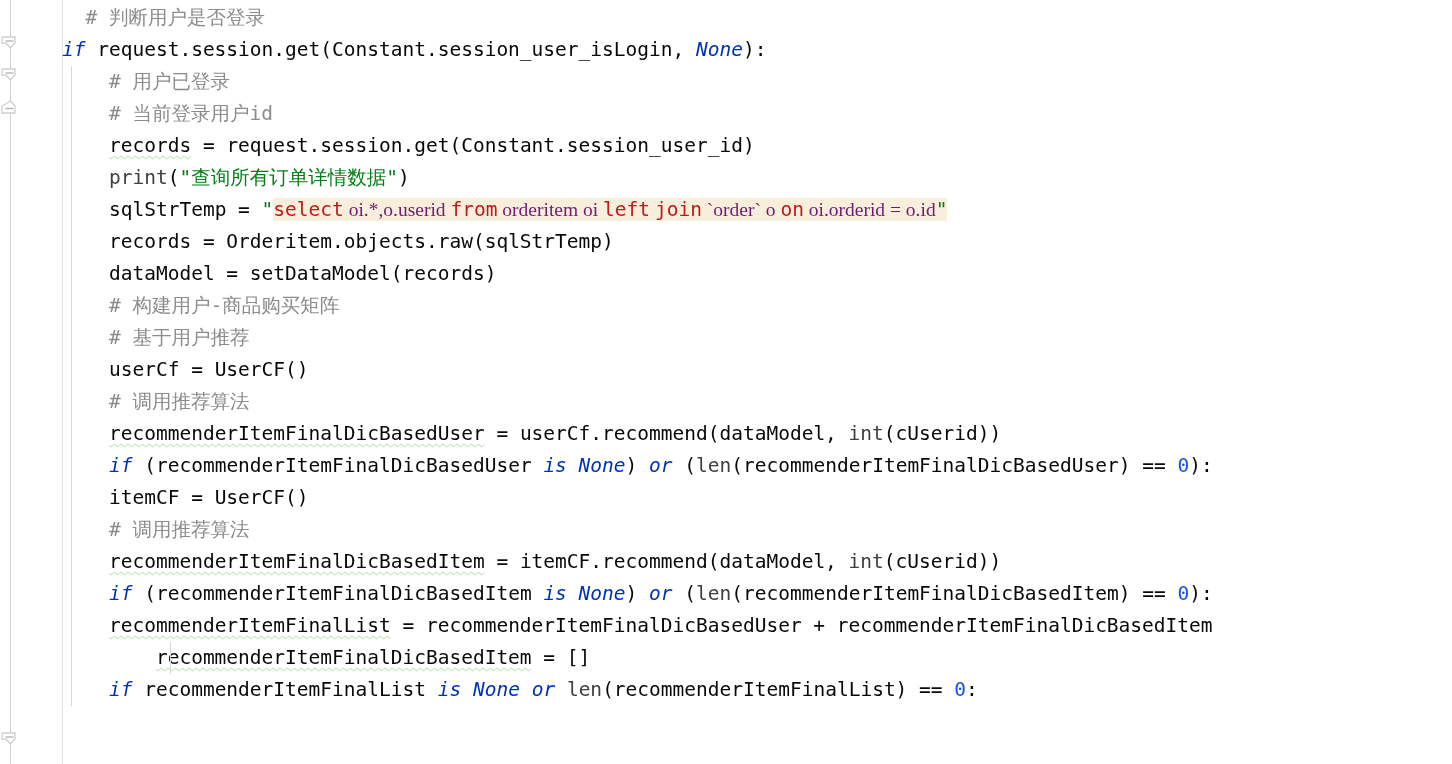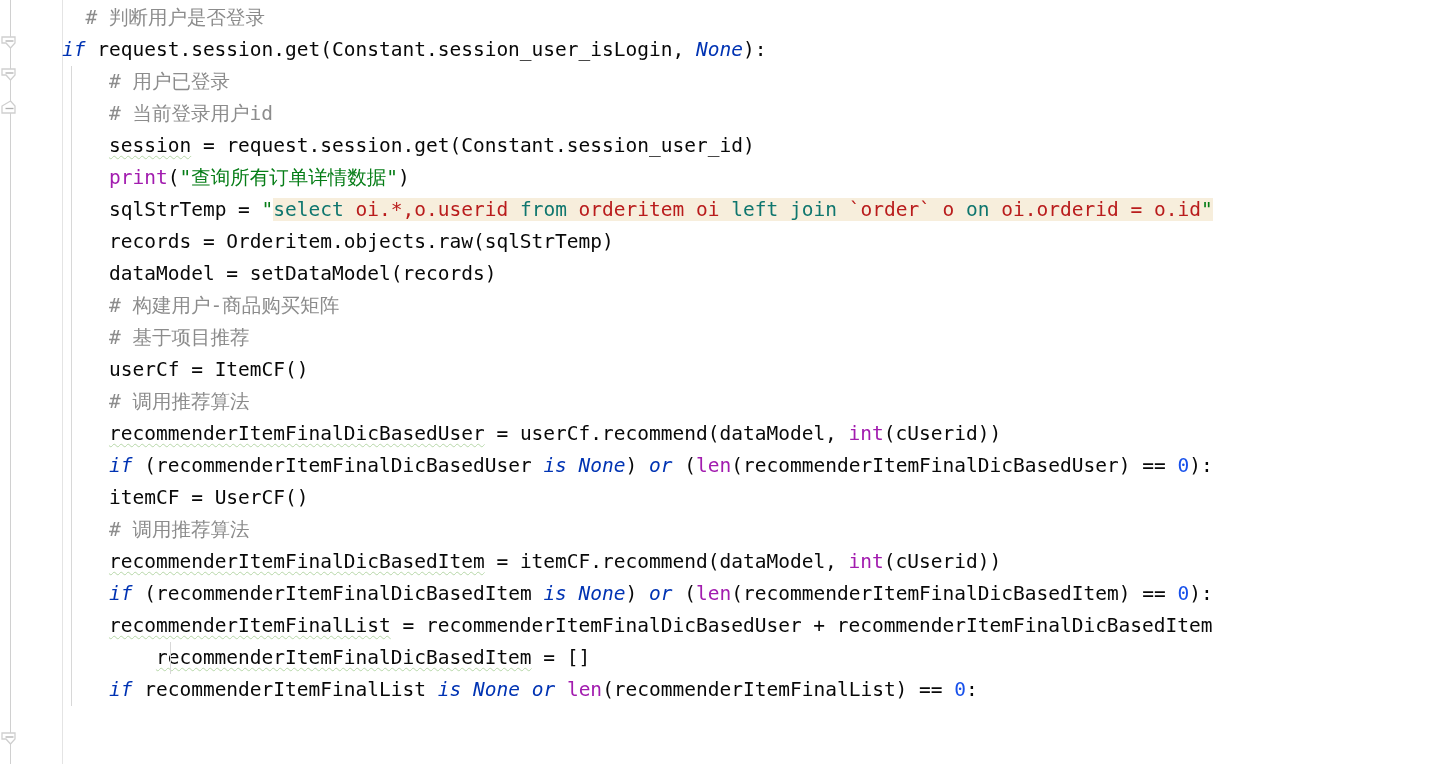--- a/index.html
+++ b/index.html
@@ -75,26 +75,26 @@
     position: absolute;
     top: 0;
     width: 1px;
     height: 32px;
     background: #d8d8d8;
   }
 
   
   .kw      { color: #0033b3; font-style: italic; }      
   .num     { color: #1750eb; }
-  .builtin { color: #a21caf; }      
+  .builtin { color: #404040; }      
   .str     { color: #067d17; }      
   .cmt     { color: #8c8c8c; }      
   .plain   { color: #080808; }
-  .sqlkw   { color: #0f766e; }      
-  .sqlplain{ color: #b91c1c; }
+  .sqlkw   { color: #b91c1c; }      
+  .sqlplain{ color: #701a75; font-family: Liberation Serif, serif; }
 
   
   .inject {
     background: #f7eedc;
   }
 
   
   .typo {
     text-decoration: underline;
     text-decoration-style: wavy;
@@ -143,35 +143,35 @@
   <div id="code">
 
     <div class="line"><span class="ind">  </span><span class="cmt"># 判断用户是否登录</span></div>
 
     <div class="line"><span class="kw">if</span><span class="plain"> request.session.get(Constant.session_user_isLogin, </span><span class="kw">None</span><span class="plain">):</span></div>
 
     <div class="line"><span class="guide" style="left:9px"></span><span class="ind">    </span><span class="cmt"># 用户已登录</span></div>
 
     <div class="line"><span class="guide" style="left:9px"></span><span class="ind">    </span><span class="cmt"># 当前登录用户id</span></div>
 
-    <div class="line"><span class="guide" style="left:9px"></span><span class="ind">    </span><span class="plain typo">session</span><span class="plain"> = request.session.get(Constant.session_user_id)</span></div>
+    <div class="line"><span class="guide" style="left:9px"></span><span class="ind">    </span><span class="plain typo">records</span><span class="plain"> = request.session.get(Constant.session_user_id)</span></div>
 
     <div class="line"><span class="guide" style="left:9px"></span><span class="ind">    </span><span class="builtin">print</span><span class="plain">(</span><span class="str">"查询所有订单详情数据"</span><span class="plain">)</span></div>
 
     <div class="line"><span class="guide" style="left:9px"></span><span class="ind">    </span><span class="plain">sqlStrTemp = </span><span class="str">"</span><span class="inject"><span class="sqlkw">select</span><span class="sqlplain"> oi.*,o.userid </span><span class="sqlkw">from</span><span class="sqlplain"> orderitem oi </span><span class="sqlkw">left</span><span class="sqlplain"> </span><span class="sqlkw">join</span><span class="sqlplain"> `order` o </span><span class="sqlkw">on</span><span class="sqlplain"> oi.orderid = o.id</span><span class="str">"</span></span></div>
 
     <div class="line"><span class="guide" style="left:9px"></span><span class="ind">    </span><span class="plain">records = Orderitem.objects.raw(sqlStrTemp)</span></div>
 
     <div class="line"><span class="guide" style="left:9px"></span><span class="ind">    </span><span class="plain">dataModel = setDataModel(records)</span></div>
 
     <div class="line"><span class="guide" style="left:9px"></span><span class="ind">    </span><span class="cmt"># 构建用户-商品购买矩阵</span></div>
 
-    <div class="line"><span class="guide" style="left:9px"></span><span class="ind">    </span><span class="cmt"># 基于项目推荐</span></div>
+    <div class="line"><span class="guide" style="left:9px"></span><span class="ind">    </span><span class="cmt"># 基于用户推荐</span></div>
 
-    <div class="line"><span class="guide" style="left:9px"></span><span class="ind">    </span><span class="plain">userCf = ItemCF()</span></div>
+    <div class="line"><span class="guide" style="left:9px"></span><span class="ind">    </span><span class="plain">userCf = UserCF()</span></div>
 
     <div class="line"><span class="guide" style="left:9px"></span><span class="ind">    </span><span class="cmt"># 调用推荐算法</span></div>
 
     <div class="line"><span class="guide" style="left:9px"></span><span class="ind">    </span><span class="plain typo">recommenderItemFinalDicBasedUser</span><span class="plain"> = userCf.recommend(dataModel, </span><span class="builtin">int</span><span class="plain">(cUserid))</span></div>
 
     <div class="line"><span class="guide" style="left:9px"></span><span class="ind">    </span><span class="kw">if</span><span class="plain"> (</span><span class="plain">recommenderItemFinalDicBasedUser</span><span class="plain"> </span><span class="kw">is</span><span class="plain"> </span><span class="kw">None</span><span class="plain">) </span><span class="kw">or</span><span class="plain"> (</span><span class="builtin">len</span><span class="plain">(</span><span class="plain">recommenderItemFinalDicBasedUser</span><span class="plain">) == </span><span class="num">0</span><span class="plain">):</span></div>
 
 
 
     <div class="line"><span class="guide" style="left:9px"></span><span class="ind">    </span><span class="plain">itemCF = UserCF()</span></div>

